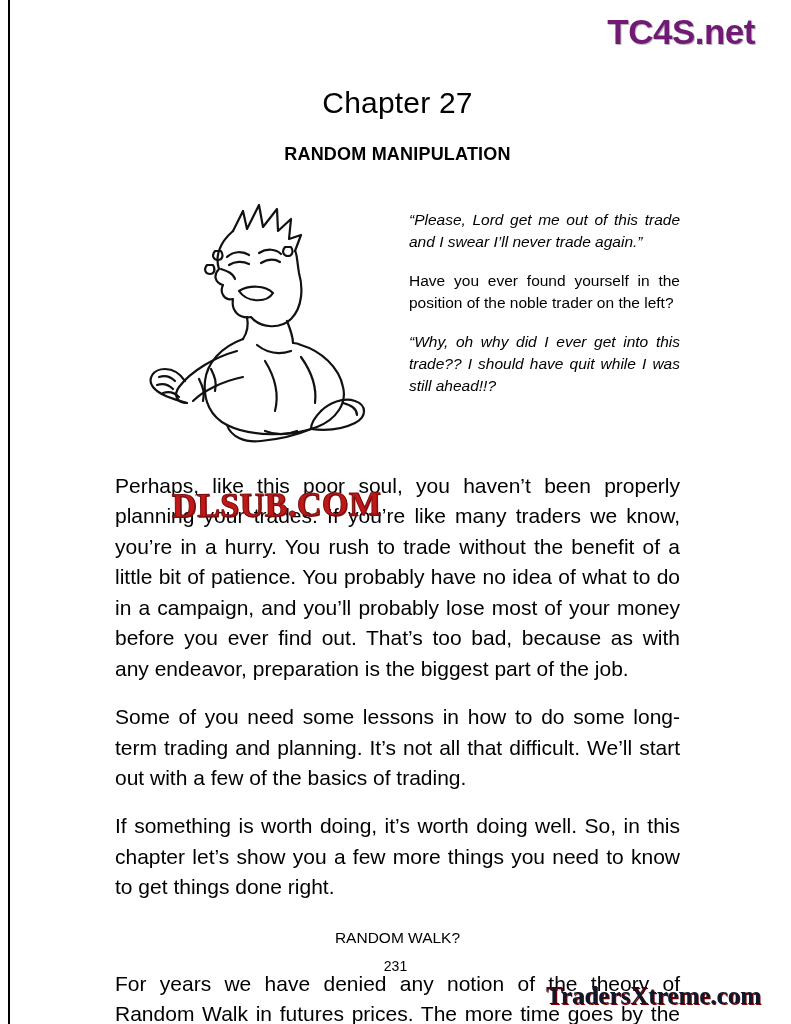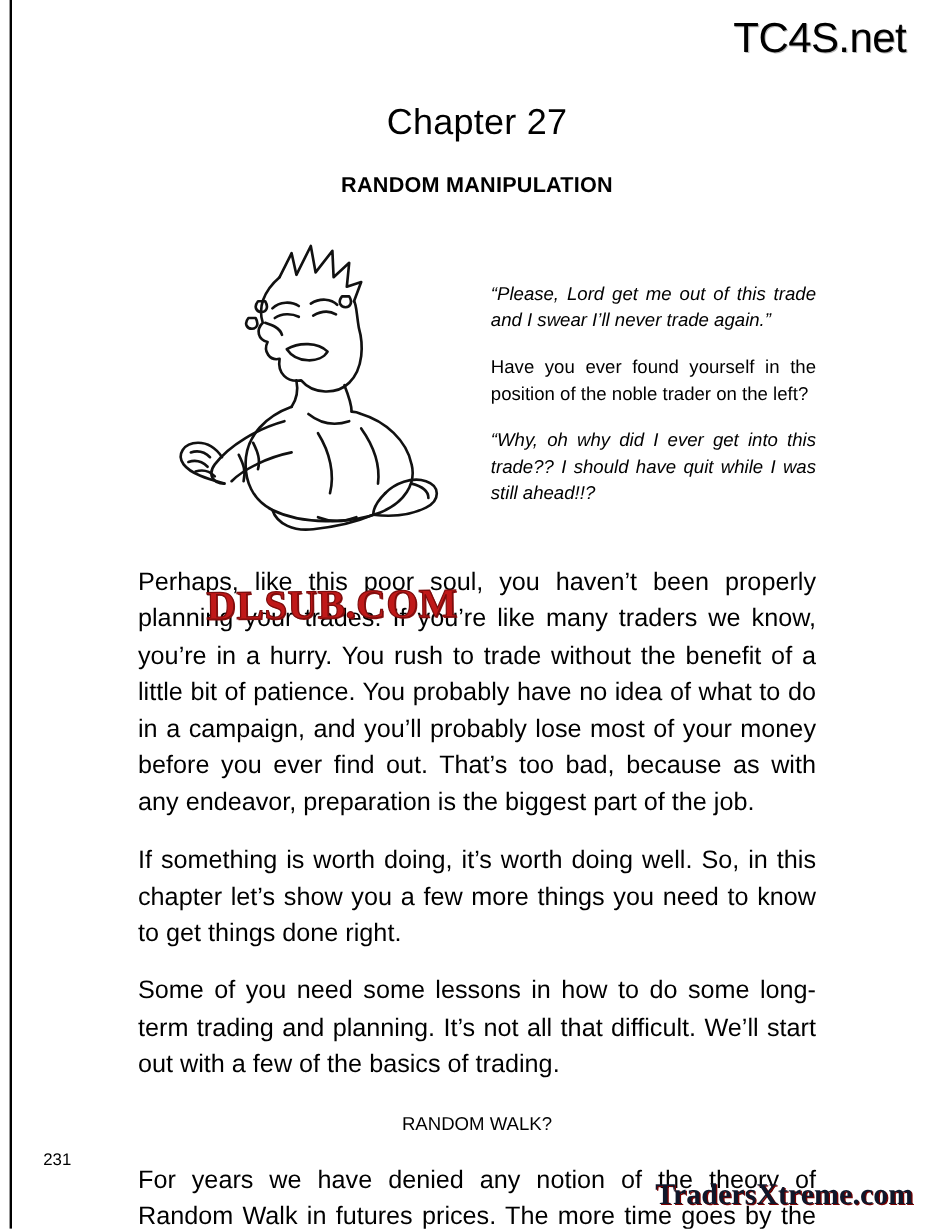--- a/index.html
+++ b/index.html
@@ -30,22 +30,22 @@
     height: 1024px;
     background: #000000;
   }
 
   .watermark-top {
     position: absolute;
     right: 36px;
     top: 12px;
     font-family: "Liberation Sans", sans-serif;
     font-size: 35px;
-    font-weight: normal;
-    color: #000000;
+    font-weight: bold;
+    color: #701a75;
     letter-spacing: -0.5px;
     text-shadow: 1px 1px 0 #b9b9b9;
   }
 
   .content {
     position: absolute;
     left: 115px;
     top: 86px;
     width: 565px;
   }
@@ -60,21 +60,21 @@
   .chapter-subtitle {
     text-align: center;
     font-size: 18px;
     font-weight: bold;
     margin: 0 0 26px 0;
     letter-spacing: 0.2px;
   }
 
   .hero {
     display: flex;
-    align-items: center;
+    align-items: flex-start;
     gap: 14px;
     margin-bottom: 18px;
   }
   .hero-figure {
     width: 280px;
     height: 262px;
     flex: 0 0 280px;
     position: relative;
   }
   .hero-figure svg {
@@ -122,22 +122,22 @@
     -webkit-text-stroke: 1px #7a0d0d;
     text-shadow: 1px 1px 0 #8d1010;
     transform: rotate(-0.6deg);
   }
 
   .page-number {
     position: absolute;
     left: 0;
     right: 0;
     top: 958px;
+    text-align: center;
     font-size: 14px;
-    margin-left: 36px;
   }
 
   .watermark-bottom {
     position: absolute;
     right: 30px;
     bottom: 14px;
     font-family: "Liberation Serif", serif;
     font-size: 25px;
     font-weight: bold;
     color: #0f172a;
@@ -222,22 +222,22 @@
       <div class="hero-text">
         <p class="quote">“Please, Lord get me out of this trade and I swear I’ll never trade again.”</p>
         <p>Have you ever found yourself in the position of the noble trader on the left?</p>
         <p class="quote">“Why, oh why did I ever get into this trade??   I should have quit while I was still ahead!!?</p>
       </div>
 
     </div>
 
     <div class="body-text">
       <p>Perhaps, like this poor soul, you haven’t been properly planning your trades.  If you’re like many traders we know, you’re in a hurry.  You rush to trade without the benefit of a little bit of patience.  You probably have no idea of what to do in a campaign, and you’ll probably lose most of your money before you ever find out.  That’s too bad, because as with any endeavor, preparation is the biggest part of the job.</p>
+      <p>Some of you need some lessons in how to do some long-term trading and planning.  It’s not all that difficult.  We’ll start out with a few of the basics of trading.</p>
       <p>If something is worth doing, it’s worth doing well.  So, in this chapter let’s show you a few more things you need to know to get things done right.</p>
-      <p>Some of you need some lessons in how to do some long-term trading and planning.  It’s not all that difficult.  We’ll start out with a few of the basics of trading.</p>
 
       <h3 class="section-head">RANDOM WALK?</h3>
 
       <p>For years we have denied any notion of the theory of Random Walk in futures prices. The more time goes by the more strong that conviction becomes.  It is as we’ve explained elsewhere, the market is a situation of “weak hands” vs “strong hands.”   Prices are engineered by the strong hands to take advantage of the weak</p>
     </div>
 
   </div>
 
   <div class="watermark-mid">DLSUB.COM</div>
 

